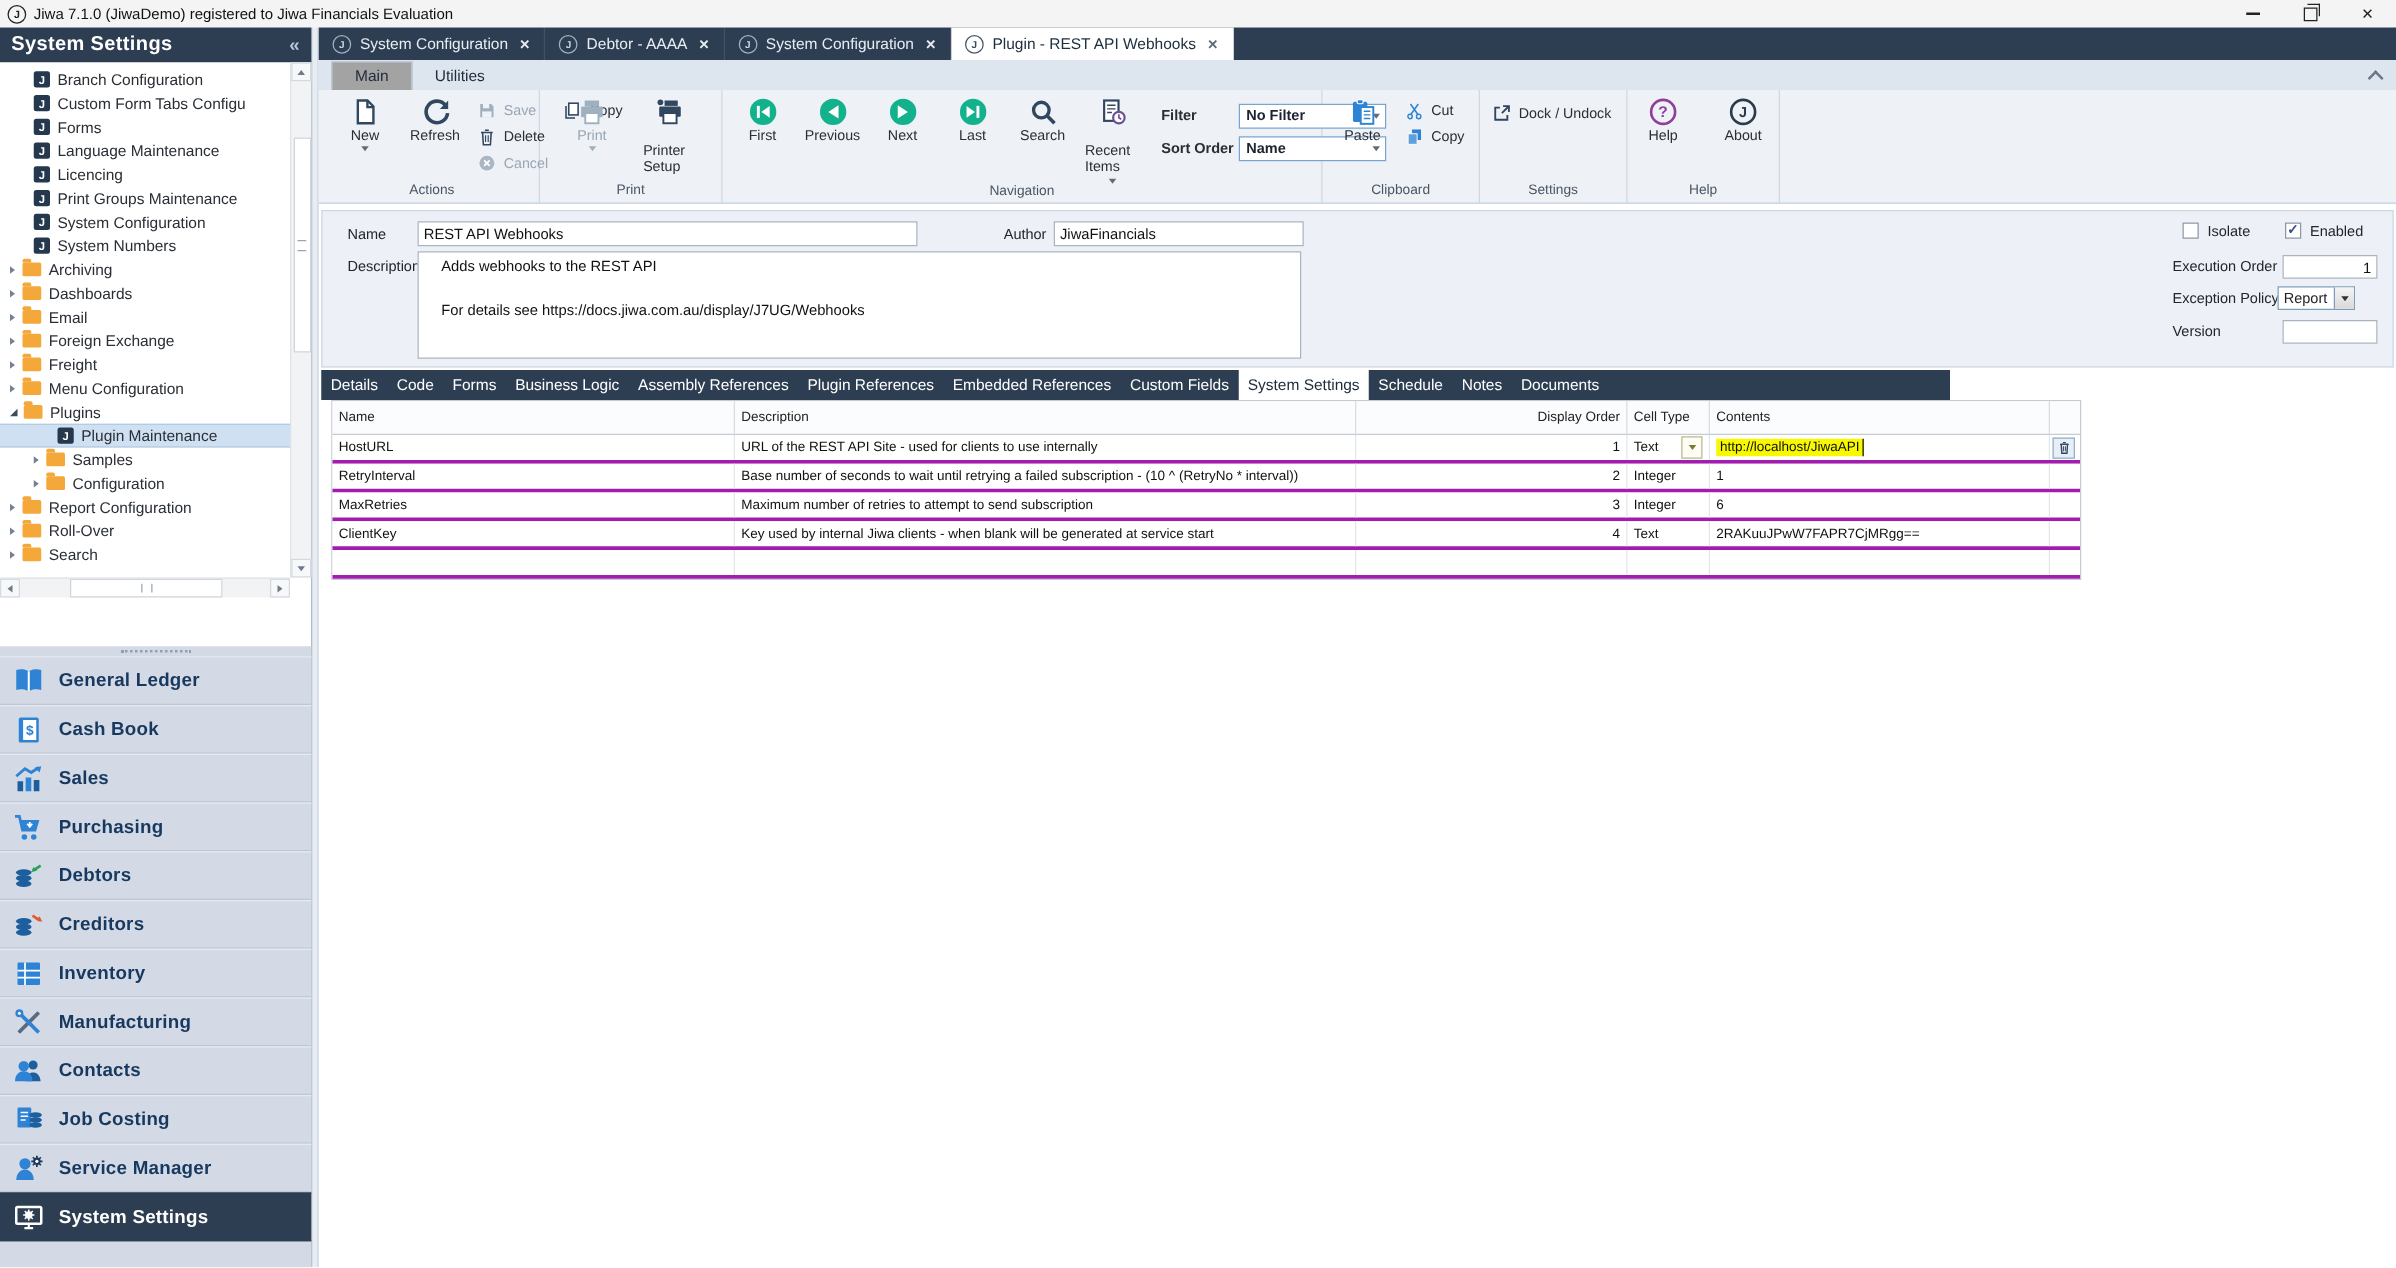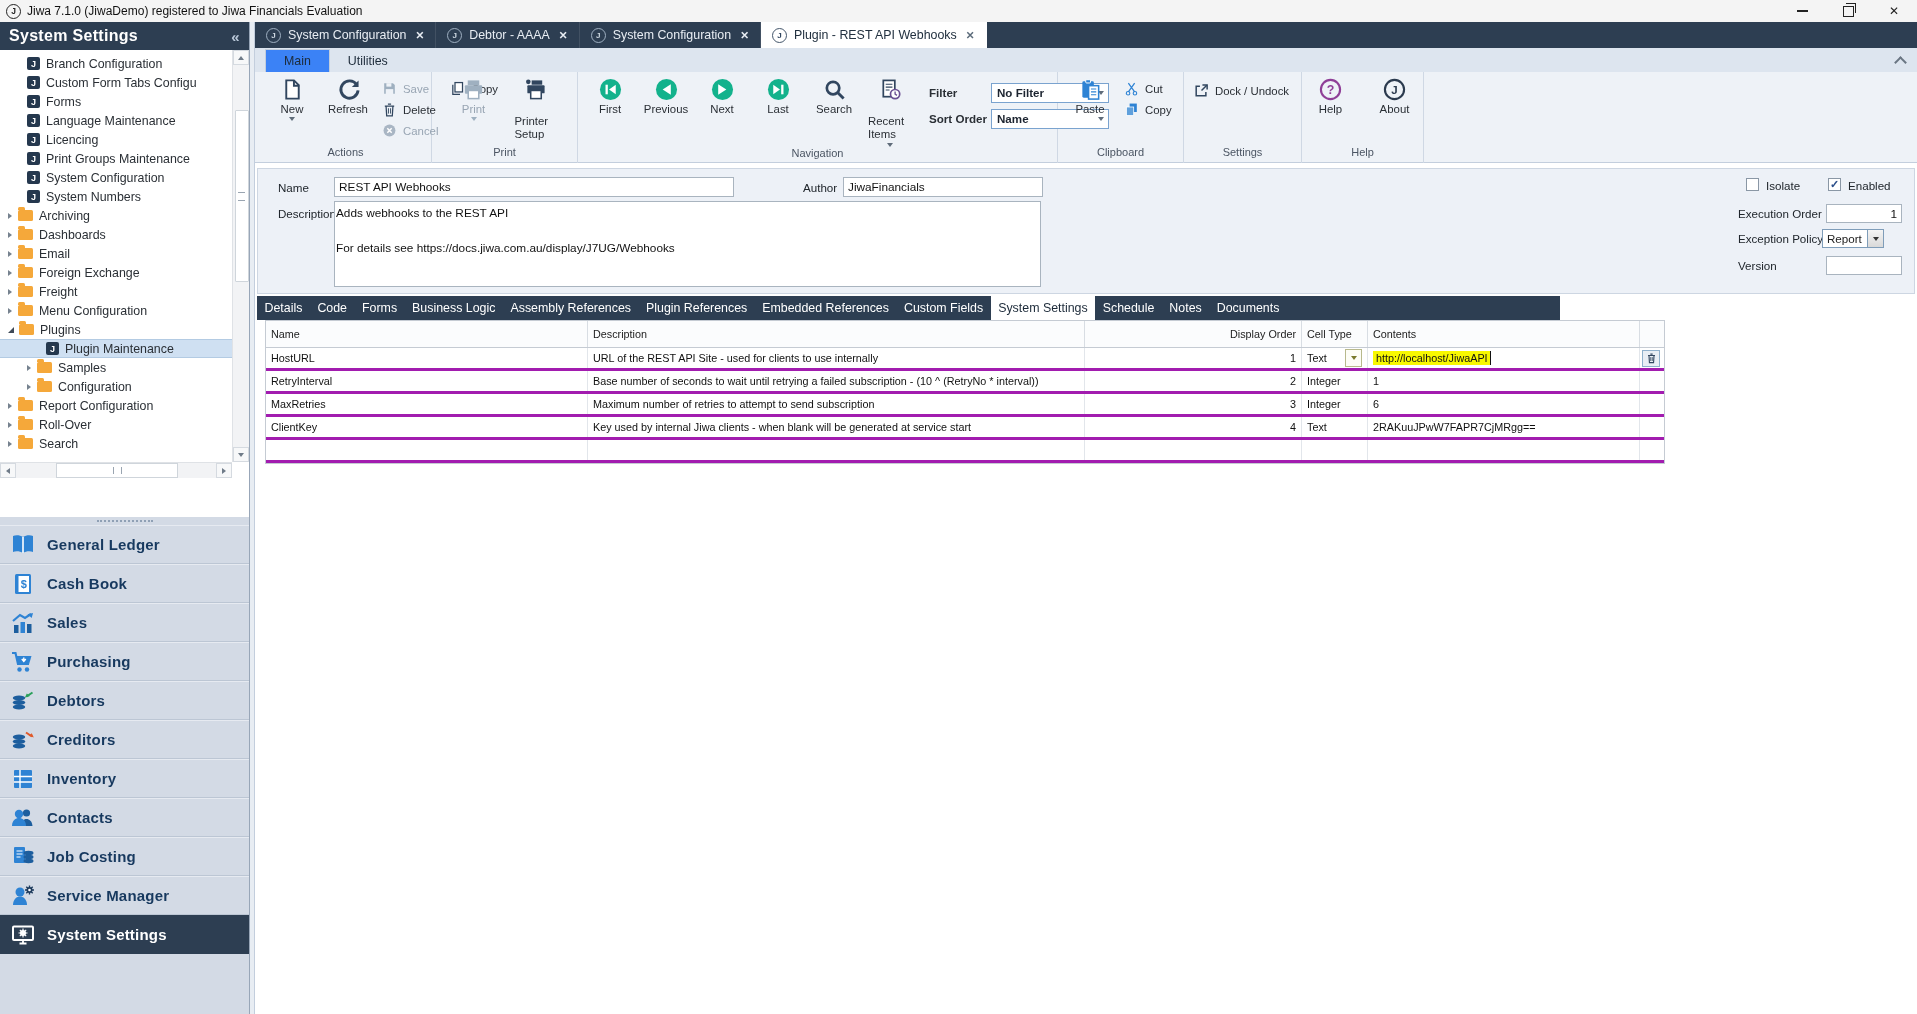--- a/index.html
+++ b/index.html
@@ -59,21 +59,21 @@
   .dtab{display:flex;align-items:center;gap:7px;padding:0 11px;font-size:12.4px;color:#e8edf3;border-right:1px solid rgba(255,255,255,.10);}
   .dtab .tico{width:13px;height:13px;border:1.4px solid #9fb0c2;border-radius:50%;color:#cfd9e2;font-size:8px;font-weight:bold;display:flex;align-items:center;justify-content:center;}
   .dtab .tclose{font-size:10.5px;font-weight:bold;color:#e8edf3;margin-left:2px;}
   .dtab.active{background:#fff;color:#21303f;}
   .dtab.active .tico{border-color:#44566b;color:#31465f;}
   .dtab.active .tclose{color:#5b6b7a;}
   
   #ribbon{left:0;top:26px;width:1662px;height:115px;background:#eef2f7;border-bottom:1px solid #c3cedd;box-sizing:border-box;}
   #rtabs{left:0;top:0;width:1662px;height:24px;background:#dde5ef;display:flex;align-items:flex-end;padding-left:10px;box-sizing:border-box;}
   .rtab{padding:4px 18px;font-size:12.4px;color:#1d2b3a;}
-  .rtab.active{background:#3b82f6;border:1px solid #c3cedd;border-bottom:none;text-align:right;}
+  .rtab.active{background:#a3a3a3;border:1px solid #c3cedd;border-bottom:none;text-align:right;}
   #rib-collapse{position:absolute;right:12px;top:7px;width:9px;height:9px;}
   #rib-collapse:before{content:"";position:absolute;left:0;top:3px;width:7px;height:7px;border-top:2px solid #6a7683;border-left:2px solid #6a7683;transform:rotate(45deg);}
   #rgroups{left:0;top:24px;width:1662px;height:91px;display:flex;padding-left:5px;box-sizing:border-box;}
   .grp{border-right:1px solid #cfd8e4;display:flex;flex-direction:column;box-sizing:border-box;}
   .g-body{flex:1;display:flex;padding:4px 5px 0 5px;gap:2px;}
   .g-cap{height:17px;text-align:center;font-size:11px;color:#4b5563;}
   .lgbtn{min-width:44px;display:flex;flex-direction:column;align-items:center;padding:2px 5px 0 5px;gap:2px;font-size:11.4px;color:#2a2f35;white-space:nowrap;}
   .lgbtn svg{width:23px;height:23px;}
   .lgbtn .two{text-align:left;line-height:1.15;margin-top:12px;}
   .smcol{display:flex;flex-direction:column;justify-content:flex-start;padding-top:2px;}
@@ -83,21 +83,21 @@
   .tri-d{width:0;height:0;border-left:3.5px solid transparent;border-right:3.5px solid transparent;border-top:4px solid #5f6c7a;}
   .fscol{display:flex;flex-direction:column;justify-content:flex-start;gap:5px;padding:6px 4px 0 10px;}
   .fsrow{display:flex;align-items:center;height:21px;font-weight:bold;}
   .fsrow .flabel{width:62px;font-size:11.6px;color:#2a2f35;}
   .combo{width:118px;height:20px;background:#fff;border:1px solid #7aa3cf;box-sizing:border-box;display:flex;align-items:center;font-size:11.6px;padding-left:5px;color:#1c2430;}
   .combo .tri-d{margin-left:auto;margin-right:4px;}
   
   #formpanel{left:2px;top:146px;width:1658px;height:126px;background:#edf1f7;border:1px solid #cdd6e2;box-sizing:border-box;}
   .flbl{position:absolute;font-size:11.6px;color:#20262c;}
   .tbox{position:absolute;height:20px;border:1px solid #a9b4bf;background:#fff;font-size:11.8px;padding:0 4px;box-sizing:border-box;font-family:"Liberation Sans",sans-serif;color:#111;}
-  #descbox{position:absolute;left:76px;top:32px;width:707px;height:86px;border:1px solid #a9b4bf;background:#fff;font-size:11.8px;padding:3px 1px;box-sizing:border-box;white-space:pre-line;line-height:1.5;color:#111;}
+  #descbox{position:absolute;left:76px;top:32px;width:707px;height:86px;border:1px solid #a9b4bf;background:#fff;font-size:11.8px;padding:3px 18px;box-sizing:border-box;white-space:pre-line;line-height:1.5;color:#111;}
   .cb{position:absolute;width:13px;height:13px;border:1px solid #8a97a5;background:#fff;box-sizing:border-box;font-size:11px;line-height:11px;text-align:center;color:#2c4f8a;font-weight:bold;}
   .classic-combo{position:absolute;height:19px;border:1px solid #7f9db9;background:#fff;display:flex;align-items:center;font-size:11.6px;box-sizing:border-box;}
   .classic-combo .val{padding-left:4px;}
   .classic-combo .btn{margin-left:auto;width:16px;height:100%;background:linear-gradient(#f4f4f4,#d9d9d9);border-left:1px solid #7f9db9;display:flex;align-items:center;justify-content:center;box-sizing:border-box;}
   .classic-combo .btn .tri-d{border-top-color:#333;}
   
   #dtabstrip{left:2px;top:274px;width:1303px;height:24px;background:#2d3e52;display:flex;align-items:stretch;}
   .dtl{display:flex;align-items:center;padding:0 7.5px;font-size:12.4px;color:#fff;white-space:nowrap;}
   .dtl.active{background:#fff;color:#1d2b3a;}
   
@@ -325,20 +325,29 @@
             <path d="M23.8 10.5l-2-4.3-3.2 2.6z" fill="#e05a2b"></path>
           </svg>
         <span class="mlabel">Creditors</span>
       </div>
       <div class="mod">
         <svg class="micon" viewBox="0 0 26 26">
             <rect x="4" y="4" width="18" height="18" rx="1" fill="#2e83d4"></rect>
             <path d="M10 4v18M4 10.5h18M4 16h18" stroke="#fff" stroke-width="1.4"></path>
           </svg>
         <span class="mlabel">Inventory</span>
+      </div>
+      <div class="mod">
+        <svg class="micon" viewBox="0 0 26 26">
+            <path d="M5 21L21 5" stroke="#5a6b7d" stroke-width="3"></path>
+            <path d="M5 5l16 16" stroke="#2e83d4" stroke-width="3"></path>
+            <circle cx="5.5" cy="5.5" r="3.2" fill="#2e83d4"></circle>
+            <circle cx="5.5" cy="5.5" r="1.2" fill="#fff"></circle>
+          </svg>
+        <span class="mlabel">Manufacturing</span>
       </div>
       <div class="mod">
         <svg class="micon" viewBox="0 0 26 26">
             <circle cx="16.5" cy="8" r="3.6" fill="#1d5e9e"></circle>
             <path d="M10.5 21c.5-5 3.2-7 6-7s5.5 2 6 7z" fill="#1d5e9e"></path>
             <circle cx="9" cy="9" r="4.2" fill="#2e83d4"></circle>
             <path d="M2 21c0-5.5 3.6-8 7-8s7 2.5 7 8z" fill="#2e83d4"></path>
           </svg>
         <span class="mlabel">Contacts</span>
       </div>

